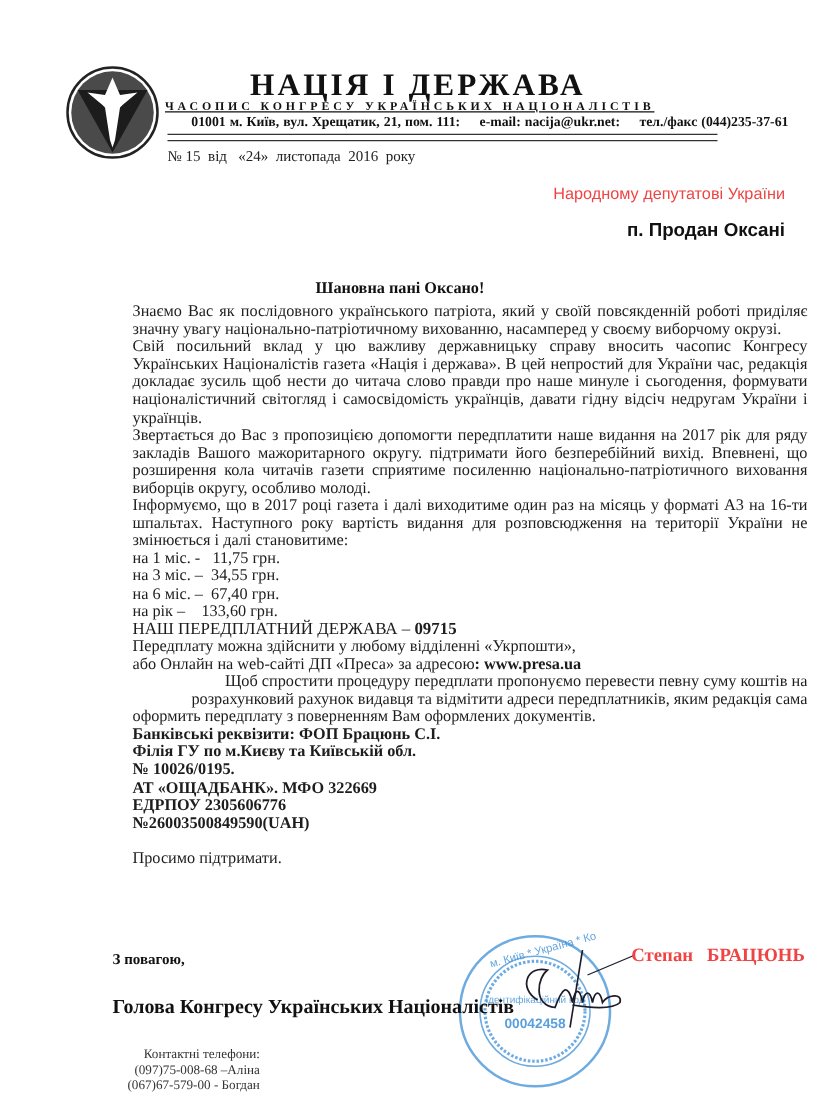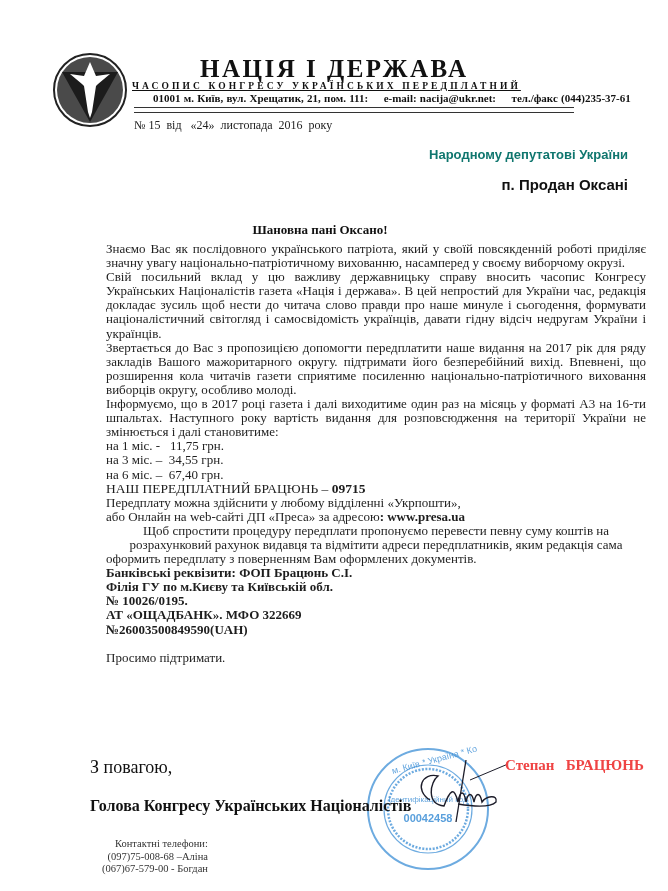--- a/index.html
+++ b/index.html
@@ -26,42 +26,42 @@
   .mast-rule {
     left: 134px; top: 107px; width: 440px; height: 4px;
     border-top: 1px solid #333; border-bottom: 1px solid #333;
     background: repeating-linear-gradient(90deg, #fff 0 1px, transparent 1px 6px);
   }
   .ref-line {
     left: 134px; top: 118px; font-size: 12px; color: #222; white-space: pre;
   }
   
   .recipient-1 {
-    right: 40px; top: 147px; font-size: 13px; font-weight: bold;
-    font-family: "Liberation Sans", sans-serif; color: #0f766e;
+    right: 40px; top: 147px; font-size: 13px; font-weight: normal;
+    font-family: "Liberation Sans", sans-serif; color: #ef4444;
   }
   .recipient-2 {
     right: 40px; top: 176px; font-size: 15px; font-weight: bold;
     font-family: "Liberation Sans", sans-serif; color: #111;
   }
   .salutation {
     left: 0; width: 640px; top: 222px; text-align: center;
     font-size: 13px; font-weight: bold; color: #111;
   }
   
   .body {
     left: 106px; top: 242px; width: 540px; font-size: 13px; line-height: 14.1px; color: #1d1d1d;
   }
   .body p { margin: 0; text-align: justify; text-align-last: left; }
-  .body .plain { text-align: center; }
+  .body .plain { text-align: right; }
   .body .bold { font-weight: bold; }
   .body .index { font-size: 13.5px; }
   .body .gap { height: 14px; }
   .sign {
-    left: 90px; top: 760px; font-size: 18px; font-weight: normal; line-height: 14px; color: #111;
+    left: 90px; top: 760px; font-size: 12px; font-weight: bold; line-height: 14px; color: #111;
   }
   .sign-title {
     left: 90px; top: 797px; font-size: 16px; font-weight: bold; color: #111;
   }
   .sign-name {
     left: 505px; top: 757px; font-size: 15px; font-weight: bold; color: #ef4444; white-space: pre;
   }
   .stamp { left: 363px; top: 744px; width: 130px; height: 130px; }
   .signature { left: 400px; top: 760px; width: 110px; height: 70px; }
   .contacts {
@@ -73,21 +73,21 @@
 
 <div class="abs logo">
   <svg width="76" height="76" viewBox="0 0 76 76">
     <circle cx="38" cy="38" r="36" fill="#ffffff" stroke="#222" stroke-width="2"></circle>
     <circle cx="38" cy="38" r="33" fill="#4a4a4a"></circle>
     <path d="M10 20 L66 20 L38 70 Z" fill="#1c1c1c"></path>
     <path d="M38 10 L44 24 L58 22 L46 32 L44 34 L40 60 L38 66 L36 60 L32 34 L30 32 L18 22 L32 24 Z" fill="#ffffff"></path>
   </svg>
 </div>
 <div class="abs mast-title">НАЦІЯ І ДЕРЖАВА</div>
-<div class="abs mast-sub">ЧАСОПИС КОНГРЕСУ УКРАЇНСЬКИХ ПЕРЕДПЛАТНИЙ</div>
+<div class="abs mast-sub">ЧАСОПИС КОНГРЕСУ УКРАЇНСЬКИХ НАЦІОНАЛІСТІВ</div>
 <div class="abs mast-addr">
   <span>01001  м. Київ, вул. Хрещатик, 21, пом. 111:</span>
   <span class="sp"></span>
   <span>e-mail: nacija@ukr.net:</span>
   <span class="sp"></span>
   <span>тел./факс (044)235-37-61</span>
 </div>
 <div class="abs mast-rule"></div>
 <div class="abs ref-line">№ 15  від   «24»  листопада  2016  року</div>
 
@@ -98,30 +98,32 @@
 
 <div class="abs body">
   <p>Знаємо Вас як послідовного українського патріота, який у своїй повсякденній роботі приділяє значну увагу національно-патріотичному вихованню, насамперед у своєму виборчому окрузі.</p>
   <p>Свій посильний вклад у цю важливу державницьку справу вносить  часопис Конгресу Українських Націоналістів газета «Нація і держава». В цей непростий для України час, редакція докладає зусиль щоб нести до читача слово правди про наше минуле і сьогодення, формувати націоналістичний світогляд і самосвідомість українців, давати гідну відсіч недругам України і українців.</p>
   <p>Звертається до Вас з пропозицією допомогти передплатити наше видання на 2017 рік для ряду закладів Вашого мажоритарного округу. підтримати його безперебійний вихід. Впевнені, що розширення кола читачів газети сприятиме посиленню національно-патріотичного виховання виборців округу, особливо молоді.</p>
   <p>Інформуємо, що в 2017 році газета і далі виходитиме один раз на місяць у форматі А3 на 16-ти шпальтах. Наступного року вартість видання для розповсюдження на території України не змінюється і далі становитиме:</p>
   <div>
     <p class="plain"><span>на 1 міс. -</span>&nbsp;&nbsp; <span>11,75 грн.</span></p>
     <p class="plain"><span>на 3 міс. –</span>&nbsp; <span>34,55 грн.</span></p>
     <p class="plain"><span>на 6 міс. –</span>&nbsp; <span>67,40 грн.</span></p>
+    <p class="plain"><span>на рік –</span>&nbsp;&nbsp;&nbsp; <span>133,60  грн.</span></p>
   </div>
-  <p class="plain index"><span>НАШ ПЕРЕДПЛАТНИЙ БРАЦЮНЬ – </span><span class="bold">09715</span></p>
+  <p class="plain index"><span>НАШ ПЕРЕДПЛАТНИЙ ДЕРЖАВА – </span><span class="bold">09715</span></p>
   <p class="plain">Передплату можна здійснити у любому відділенні «Укрпошти»,</p>
   <p class="plain"><span>або Онлайн  на web-сайті ДП «Преса»  за адресою</span><span class="bold">: www.presa.ua</span></p>
   <p class="plain">Щоб спростити процедуру передплати пропонуємо перевести певну суму коштів на розрахунковий рахунок видавця та відмітити адреси передплатників, яким редакція сама оформить передплату з поверненням Вам оформлених документів.</p>
   <div class="bold">
     <p class="plain">Банківські реквізити: ФОП Брацюнь С.І.</p>
     <p class="plain">Філія ГУ по м.Києву та Київській обл.</p>
     <p class="plain">№ 10026/0195.</p>
     <p class="plain">АТ «ОЩАДБАНК». МФО 322669</p>
+    <p class="plain">ЕДРПОУ 2305606776</p>
     <p class="plain">№26003500849590(UAH)</p>
   </div>
   <div class="gap"></div>
   <p class="plain">Просимо підтримати.</p>
 </div>
 
 <div class="abs stamp">
   <svg width="130" height="130" viewBox="0 0 130 130">
     <g fill="none" stroke="#3d8fd6" opacity="0.75">
       <circle cx="65" cy="65" r="60" stroke-width="2"></circle>

